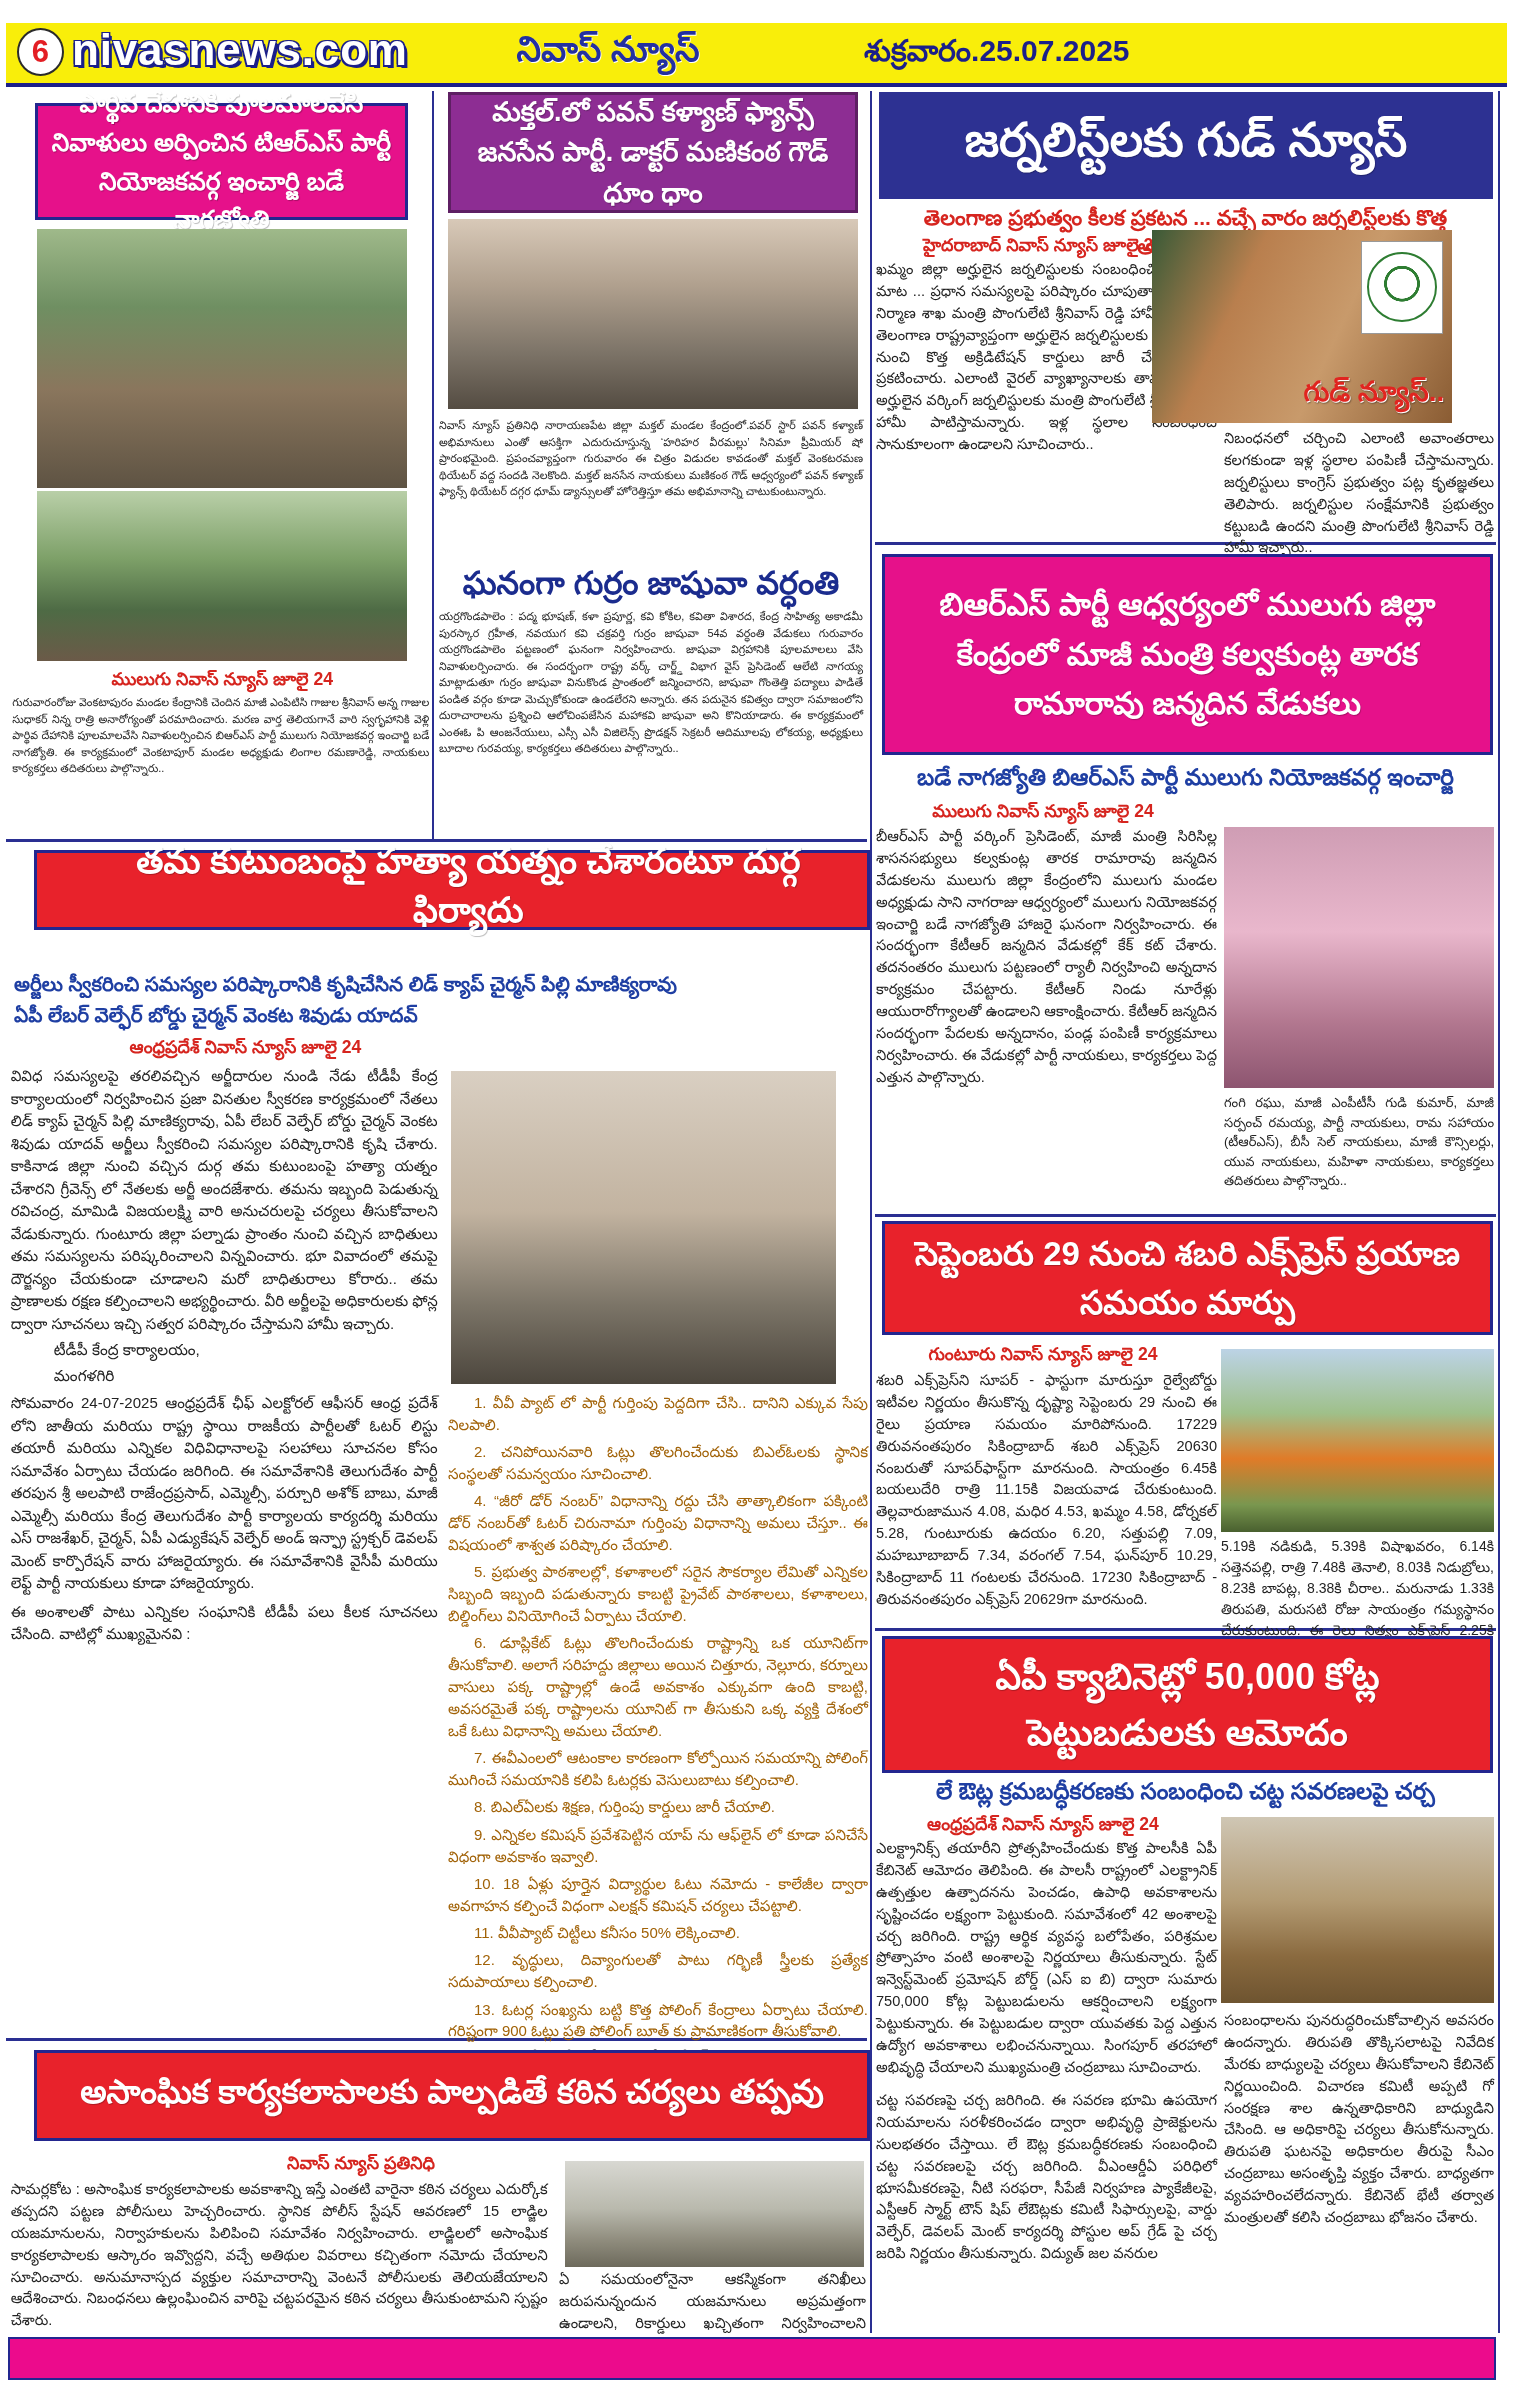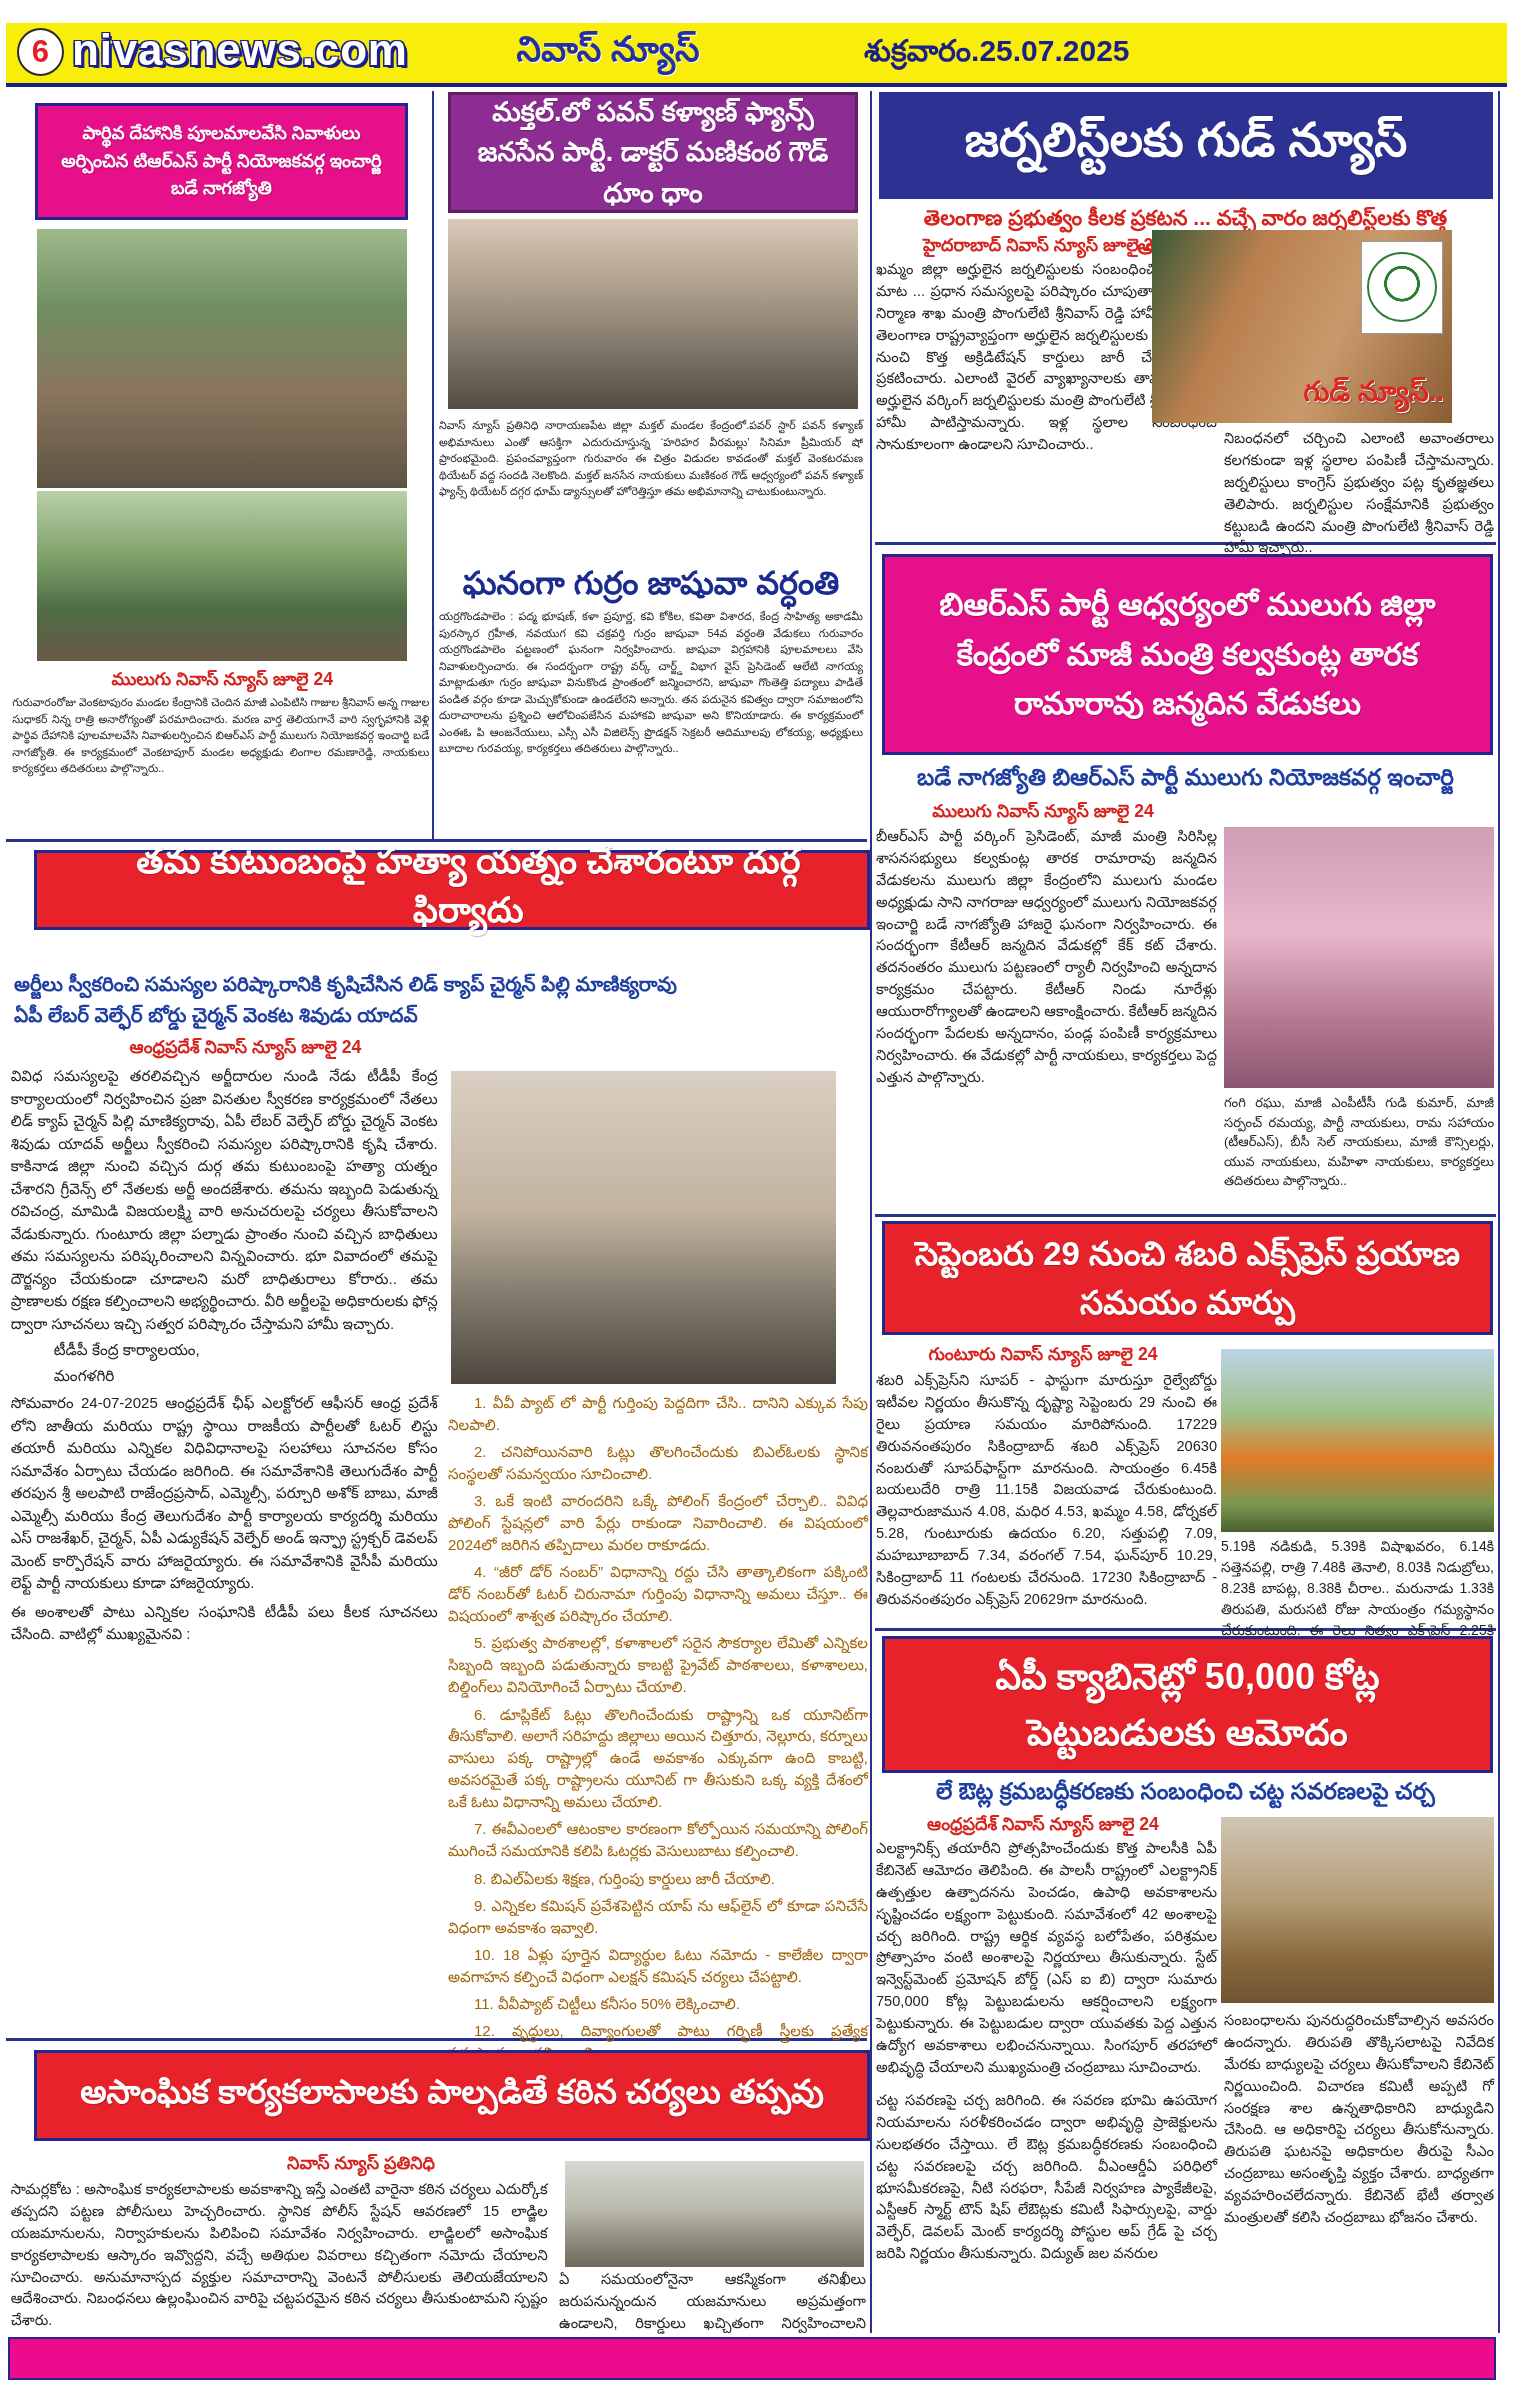--- a/index.html
+++ b/index.html
@@ -82,21 +82,21 @@
 
   <div class="vr" style="left:432px;top:91px;height:750px;"></div>
   <div class="vr" style="left:870px;top:91px;height:2242px;"></div>
   <div class="vr" style="left:1498px;top:91px;height:2242px;"></div>
   <div class="hr" style="left:6.1px;top:839px;width:861px;"></div>
   <div class="hr" style="left:6.1px;top:2038px;width:861px;"></div>
   <div class="hr" style="left:875px;top:542px;width:621px;"></div>
   <div class="hr" style="left:875px;top:1214px;width:621px;"></div>
   <div class="hr" style="left:875px;top:1628px;width:621px;"></div>
 
-  <div class="box pink" style="left:35px;top:103px;width:373px;height:117px;font-size:18px;line-height:1.55;">పార్థివ దేహానికి పూలమాలవేసి నివాళులు అర్పించిన టిఆర్ఎస్ పార్టీ నియోజకవర్గ ఇంచార్జి బడే నాగజ్యోతి</div>
+  <div class="box pink" style="left:35px;top:103px;width:373px;height:117px;font-size:25px;line-height:1.55;">పార్థివ దేహానికి పూలమాలవేసి నివాళులు అర్పించిన టిఆర్ఎస్ పార్టీ నియోజకవర్గ ఇంచార్జి బడే నాగజ్యోతి</div>
   <div class="ph g-crowd1" style="left:37px;top:229px;width:370px;height:259px;"></div>
   <div class="ph g-crowd2" style="left:37px;top:491px;width:370px;height:170px;"></div>
   <div class="dl" style="left:15.3px;top:669px;width:414px;">ములుగు నివాస్ న్యూస్ జూలై 24</div>
   <div class="bd" style="left:12.3px;top:694px;width:417px;height:140px;">గురువారంరోజు వెంకటాపురం మండల కేంద్రానికి చెందిన మాజీ ఎంపిటిసి గాజుల శ్రీనివాస్ అన్న గాజుల సుధాకర్ నిన్న రాత్రి అనారోగ్యంతో పరమాదించారు. మరణ వార్త తెలియగానే వారి స్వగృహానికి వెళ్లి పార్థివ దేహానికి పూలమాలవేసి నివాళులర్పించిన బిఆర్ఎస్ పార్టీ ములుగు నియోజకవర్గ ఇంచార్జి బడే నాగజ్యోతి. ఈ కార్యక్రమంలో వెంకటాపూర్ మండల అధ్యక్షుడు లింగాల రమణారెడ్డి, నాయకులు కార్యకర్తలు తదితరులు పాల్గొన్నారు..</div>
 
   <div class="box purple" style="left:448px;top:92px;width:410px;height:121px;font-size:27px;line-height:1.5;">మక్తల్.లో పవన్ కళ్యాణ్ ఫ్యాన్స్ జనసేన పార్టీ. డాక్టర్ మణికంఠ గౌడ్ ధూం ధాం</div>
   <div class="ph g-flags" style="left:448px;top:219px;width:410px;height:190px;"></div>
   <div class="bd" style="left:439px;top:417px;width:424px;height:143px;">నివాస్ న్యూస్ ప్రతినిధి నారాయణపేట జిల్లా మక్తల్ మండల కేంద్రంలో.పవర్ స్టార్ పవన్ కళ్యాణ్ అభిమానులు ఎంతో ఆసక్తిగా ఎదురుచూస్తున్న ‘హరిహర వీరమల్లు’ సినిమా ప్రీమియర్ షో ప్రారంభమైంది. ప్రపంచవ్యాప్తంగా గురువారం ఈ చిత్రం విడుదల కావడంతో మక్తల్ వెంకటరమణ థియేటర్ వద్ద సందడి నెలకొంది. మక్తల్ జనసేన నాయకులు మణికంఠ గౌడ్ ఆధ్వర్యంలో పవన్ కళ్యాణ్ ఫ్యాన్స్ థియేటర్ దగ్గర ధూమ్ డ్యాన్సులతో హోరెత్తిస్తూ తమ అభిమానాన్ని చాటుకుంటున్నారు.</div>
 
   <div class="jhl" style="left:439px;top:565px;width:424px;">ఘనంగా గుర్రం జాషువా వర్ధంతి</div>
@@ -132,21 +132,20 @@
     <div class="office">మంగళగిరి</div>
     <div class="para">సోమవారం 24-07-2025 ఆంధ్రప్రదేశ్ ఛీఫ్ ఎలక్టోరల్ ఆఫీసర్ ఆంధ్ర ప్రదేశ్ లోని జాతీయ మరియు రాష్ట్ర స్థాయి రాజకీయ పార్టీలతో ఓటర్ లిస్టు తయారీ మరియు ఎన్నికల విధివిధానాలపై సలహాలు సూచనల కోసం సమావేశం ఏర్పాటు చేయడం జరిగింది. ఈ సమావేశానికి తెలుగుదేశం పార్టీ తరపున శ్రీ అలపాటి రాజేంద్రప్రసాద్, ఎమ్మెల్సీ, పర్చూరి అశోక్ బాబు, మాజీ ఎమ్మెల్సీ మరియు కేంద్ర తెలుగుదేశం పార్టీ కార్యాలయ కార్యదర్శి మరియు ఎస్ రాజశేఖర్, చైర్మన్, ఏపీ ఎడ్యుకేషన్ వెల్ఫేర్ అండ్ ఇన్ఫ్రా స్ట్రక్చర్ డెవలప్ మెంట్ కార్పొరేషన్ వారు హాజరైయ్యారు. ఈ సమావేశానికి వైసీపీ మరియు లెఫ్ట్ పార్టీ నాయకులు కూడా హాజరైయ్యారు.</div>
     <div class="para">ఈ అంశాలతో పాటు ఎన్నికల సంఘానికి టీడీపీ పలు కీలక సూచనలు చేసింది. వాటిల్లో ముఖ్యమైనవి :</div>
   </div>
 
   <div class="ph g-shake" style="left:451px;top:1071px;width:385px;height:313px;"></div>
 
   <div id="e-list">
     <div class="li">1. వీవీ ప్యాట్ లో పార్టీ గుర్తింపు పెద్దదిగా చేసి.. దానిని ఎక్కువ సేపు నిలపాలి.</div>
     <div class="li">2. చనిపోయినవారి ఓట్లు తొలగించేందుకు బిఎల్ఓలకు స్థానిక సంస్థలతో సమన్వయం సూచించాలి.</div>
-    <div class="li">3. ఒకే ఇంటి వారందరిని ఒక్కే పోలింగ్ కేంద్రంలో చేర్చాలి.. వివిధ పోలింగ్ స్టేషన్లలో వారి పేర్లు రాకుండా నివారించాలి. ఈ విషయంలో 2024లో జరిగిన తప్పిదాలు మరల రాకూడదు.</div>
     <div class="li">4. “జీరో డోర్ నంబర్” విధానాన్ని రద్దు చేసి తాత్కాలికంగా పక్కింటి డోర్ నంబర్‌తో ఓటర్ చిరునామా గుర్తింపు విధానాన్ని అమలు చేస్తూ.. ఈ విషయంలో శాశ్వత పరిష్కారం చేయాలి.</div>
     <div class="li">5. ప్రభుత్వ పాఠశాలల్లో, కళాశాలలో సరైన సౌకర్యాల లేమితో ఎన్నికల సిబ్బంది ఇబ్బంది పడుతున్నారు కాబట్టి ప్రైవేట్ పాఠశాలలు, కళాశాలలు, బిల్డింగ్‌లు వినియోగించే ఏర్పాటు చేయాలి.</div>
     <div class="li">6. డూప్లికేట్ ఓట్లు తొలగించేందుకు రాష్ట్రాన్ని ఒక యూనిట్‌గా తీసుకోవాలి. అలాగే సరిహద్దు జిల్లాలు అయిన చిత్తూరు, నెల్లూరు, కర్నూలు వాసులు పక్క రాష్ట్రాల్లో ఉండే అవకాశం ఎక్కువగా ఉంది కాబట్టి, అవసరమైతే పక్క రాష్ట్రాలను యూనిట్ గా తీసుకుని ఒక్క వ్యక్తి దేశంలో ఒకే ఓటు విధానాన్ని అమలు చేయాలి.</div>
     <div class="li">7. ఈవీఎంలలో ఆటంకాల కారణంగా కోల్పోయిన సమయాన్ని పోలింగ్ ముగించే సమయానికి కలిపి ఓటర్లకు వెసులుబాటు కల్పించాలి.</div>
     <div class="li">8. బిఎల్ఏలకు శిక్షణ, గుర్తింపు కార్డులు జారీ చేయాలి.</div>
     <div class="li">9. ఎన్నికల కమిషన్ ప్రవేశపెట్టిన యాప్ ను ఆఫ్‌లైన్ లో కూడా పనిచేసే విధంగా అవకాశం ఇవ్వాలి.</div>
     <div class="li">10. 18 ఏళ్లు పూర్తైన విద్యార్థుల ఓటు నమోదు - కాలేజీల ద్వారా అవగాహన కల్పించే విధంగా ఎలక్షన్ కమిషన్ చర్యలు చేపట్టాలి.</div>
     <div class="li">11. వీవీప్యాట్ చిట్టీలు కనీసం 50% లెక్కించాలి.</div>
     <div class="li">12. వృద్ధులు, దివ్యాంగులతో పాటు గర్భిణీ స్త్రీలకు ప్రత్యేక సదుపాయాలు కల్పించాలి.</div>
     <div class="li">13. ఓటర్ల సంఖ్యను బట్టి కొత్త పోలింగ్ కేంద్రాలు ఏర్పాటు చేయాలి. గరిష్టంగా 900 ఓట్లు ప్రతి పోలింగ్ బూత్ కు ప్రామాణికంగా తీసుకోవాలి.</div>

